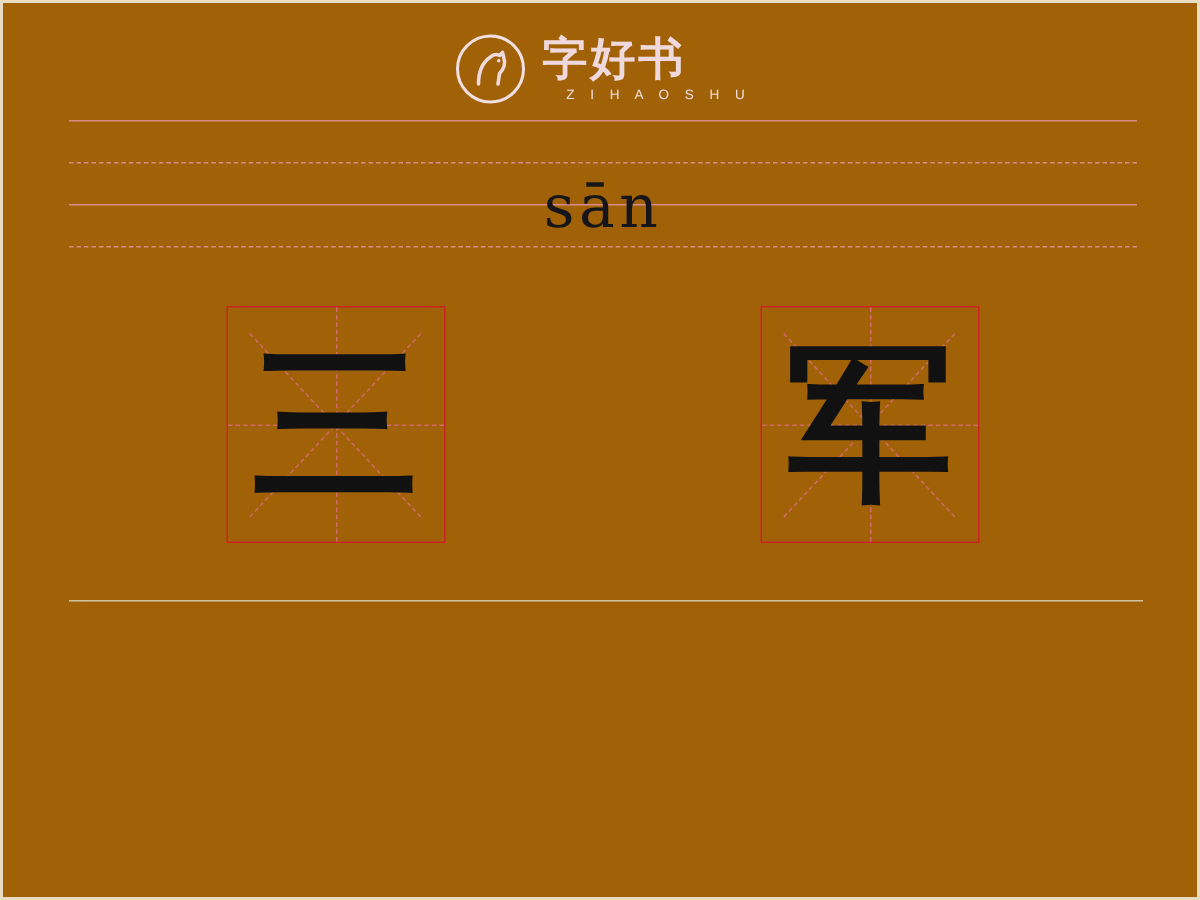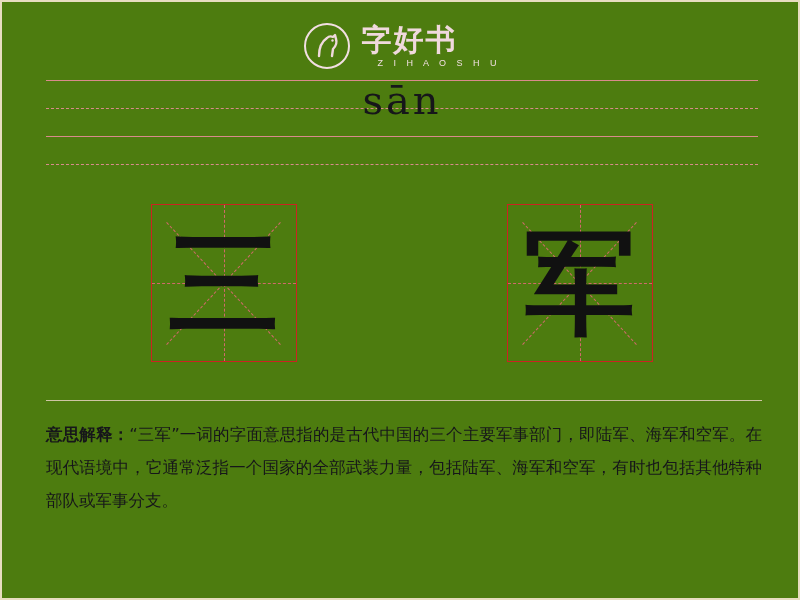--- a/index.html
+++ b/index.html
@@ -12,21 +12,21 @@
     background: #fdfaec;
     font-family: "Liberation Serif", serif;
     overflow: hidden;
   }
   .page {
     position: relative;
     width: 800px;
     height: 600px;
     box-sizing: border-box;
     border: 2px solid #e8ddc0;
-    background: #4d7c0f;
+    background: #a16207;
     padding-left: 48px;
   }
 
   
   .logo {
     position: absolute;
     top: 14px;
     left: 0;
     width: 800px;
     height: 60px;
@@ -88,21 +88,21 @@
     position: absolute;
     top: 78px;
     left: 44px;
     width: 712px;
     height: 84px;
     display: flex;
   }
   .pinyin-cell {
     flex: 1 1 50%;
     display: flex;
-    align-items: flex-start;
+    align-items: flex-end;
     justify-content: center;
   }
   .pinyin {
     font-family: "DejaVu Serif", serif;
     font-size: 40px;
     color: #16161a;
     letter-spacing: 3px;
     transform: translateY(-3px);
   }
 
@@ -236,18 +236,15 @@
         <span class="v-mid"></span>
         <span class="diag a"></span>
         <span class="diag b"></span>
         <span class="char-glyph">军</span>
       </div>
     </div>
   </div>
 
   <div class="explain">
     <div class="explain-rule"></div>
-    <p class="explain-body">
-      <span class="explain-label">意思解释：</span><span>“三军”一词的字面意思指的是古代中国的三个主要军事部门，即陆军、海军和空军。在现代语境中，它通常泛指一个国家的全部武装力量，包括陆军、海军和空军，有时也包括其他特种部队或军事分支。</span>
-    </p>
   </div>
 
 </div>
 
 </body></html>

